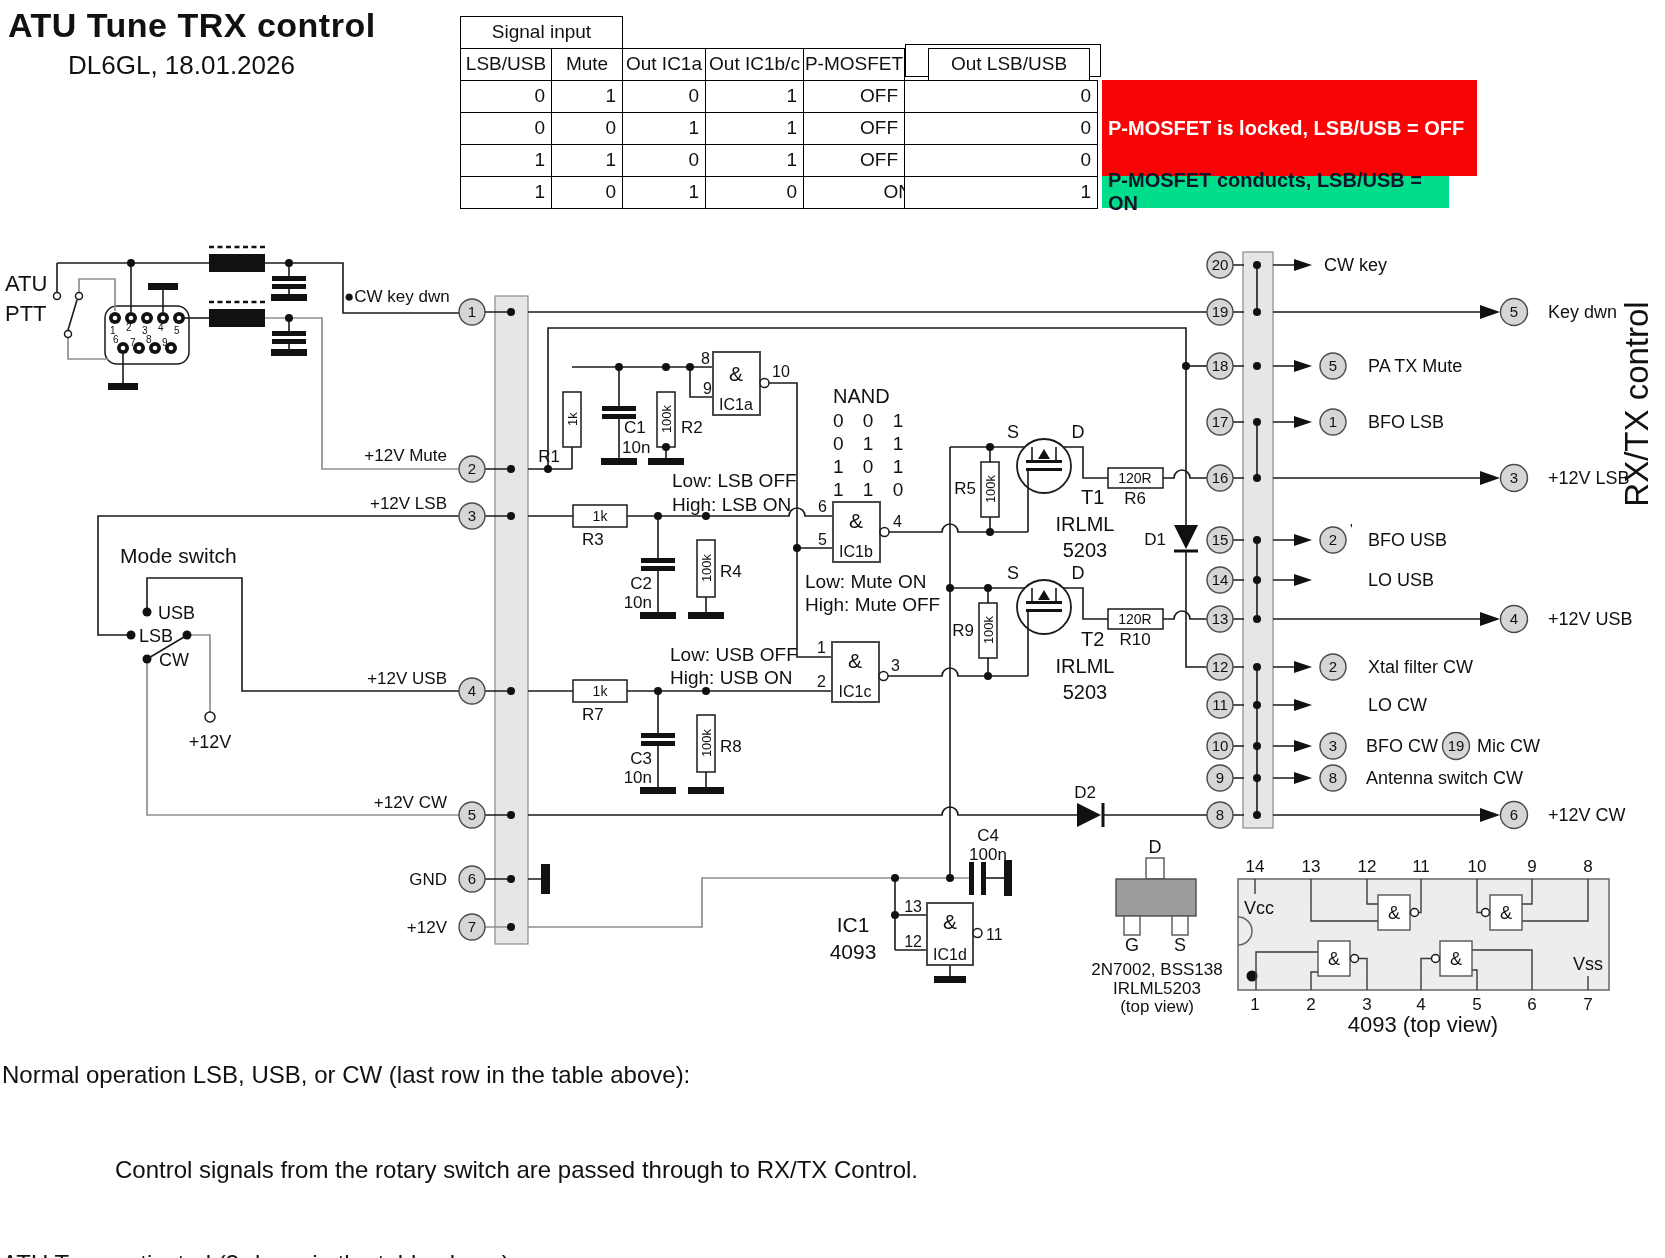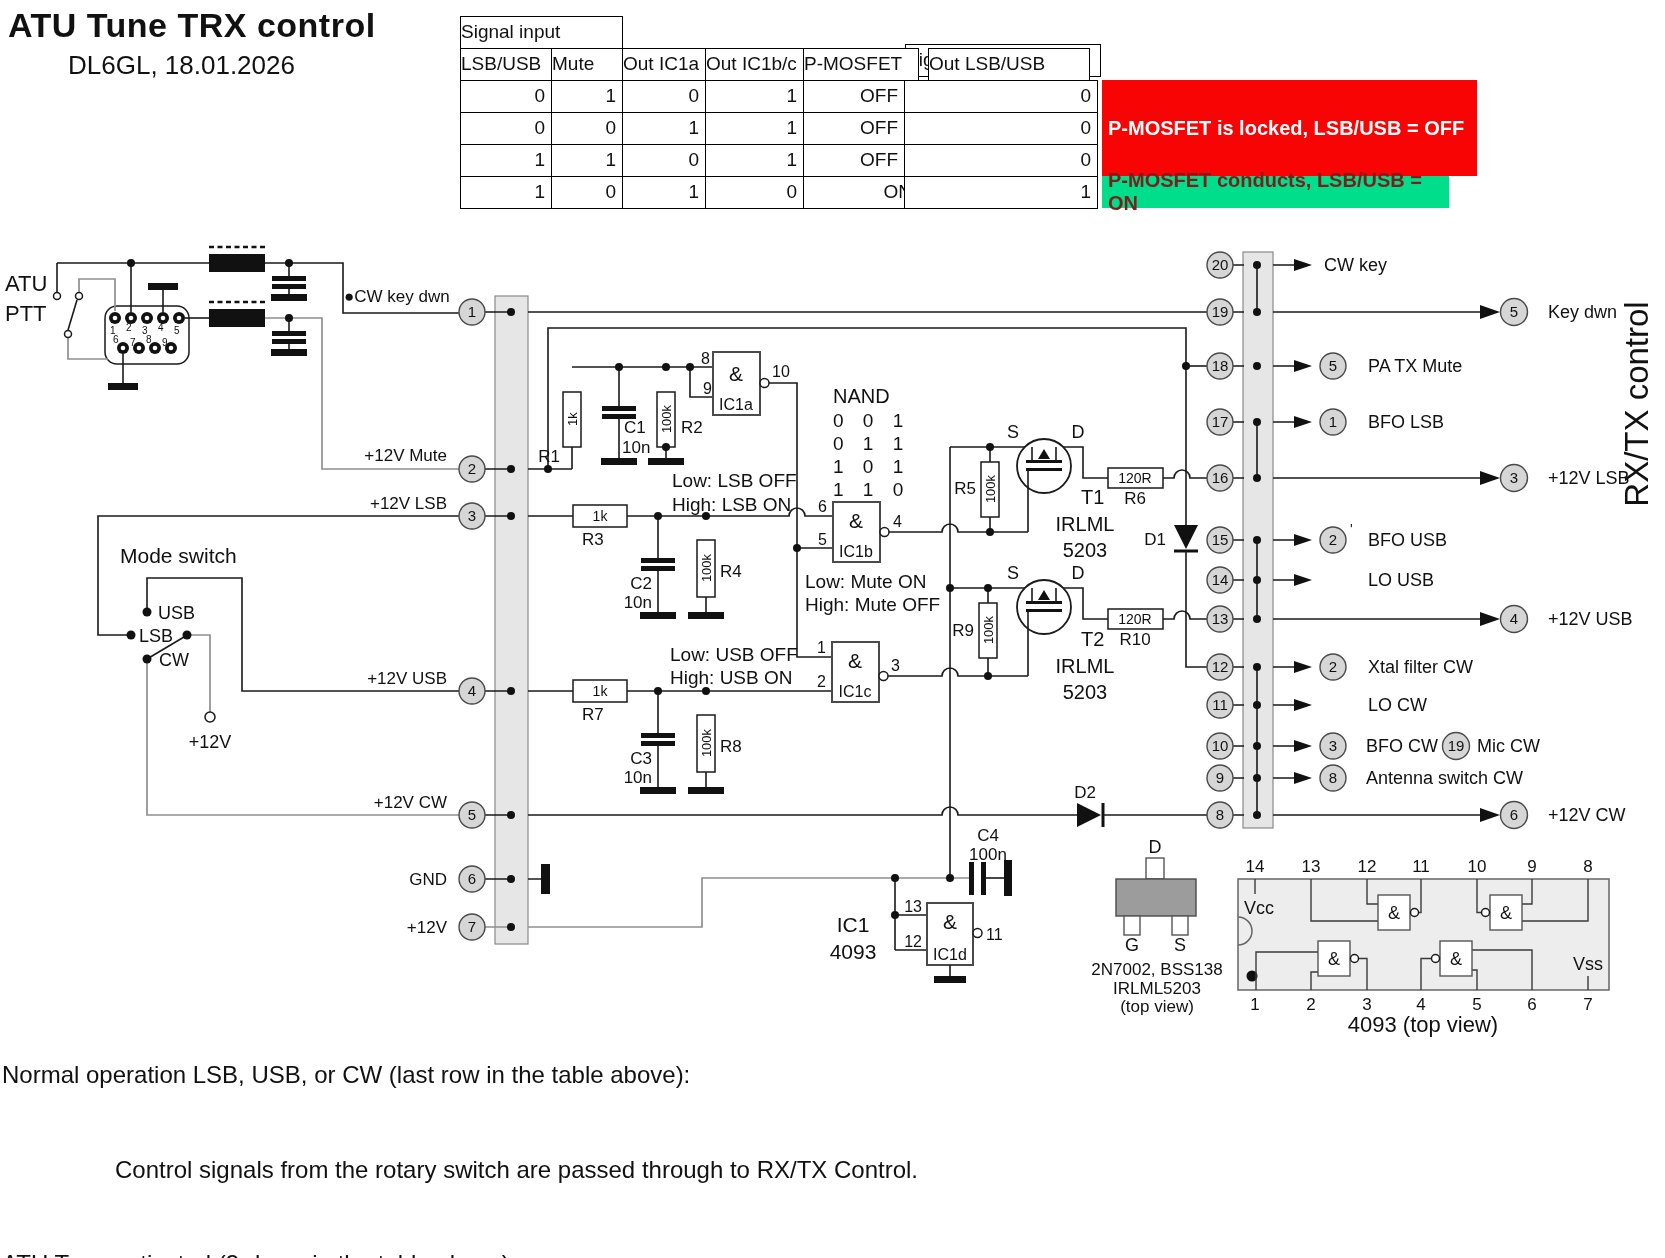--- a/index.html
+++ b/index.html
@@ -1,24 +1,24 @@
 <!DOCTYPE html>
 <html><head>
 <meta charset="utf-8">
 <style>
   html,body{margin:0;padding:0;background:#fff;}
   body{position:relative;width:1665px;height:1258px;font-family:"Liberation Sans",sans-serif;color:#111;overflow:hidden;}
   .abs{position:absolute;}
   #title{left:8px;top:6px;font-size:34px;font-weight:bold;letter-spacing:0.5px;}
   #subtitle{left:68px;top:50px;font-size:26px;}
   .cell{position:absolute;border:1px solid #000;box-sizing:border-box;font-size:19px;line-height:29px;background:#fff;}
-  .cell.hd{text-align:left;}
+  .cell.hd{text-align:center;}
   .cell.num{text-align:right;padding-right:6px;}
   #red-note{display:flex;align-items:center;padding-left:6px;font-size:20px;font-weight:bold;color:#fff;box-sizing:border-box;}
-  #green-note{display:flex;align-items:center;padding-left:6px;font-size:20px;font-weight:bold;color:#7f1d1d;box-sizing:border-box;}
+  #green-note{display:flex;align-items:center;padding-left:6px;font-size:20px;font-weight:bold;color:#0f172a;box-sizing:border-box;}
   #notes{left:2px;top:996px;font-size:24px;line-height:31.5px;white-space:pre;}
   #notes .ind{padding-left:113px;}
   #side-label{left:1618px;top:560px;width:312px;transform:rotate(-90deg);transform-origin:0 0;text-align:center;font-size:33px;}
   svg text{font-family:"Liberation Sans",sans-serif;fill:#111;}
   .f10{font-size:10px}.f13{font-size:13px}.f14{font-size:14px}.f15{font-size:15px}.f16{font-size:16px}
   .f17{font-size:17px}.f18{font-size:18px}.f19{font-size:19px}.f20{font-size:20px}.f21{font-size:21px}.f22{font-size:22px}
   .mid{text-anchor:middle}.end{text-anchor:end}.ls{letter-spacing:7px}
   .wire{stroke:#1a1a1a;stroke-width:1.6;fill:none;}
   .wireg{stroke:#8f8f8f;stroke-width:1.7;fill:none;}
   .comp{fill:#fff;stroke:#1a1a1a;stroke-width:1.5;}
@@ -38,21 +38,21 @@
 <div class="abs" id="subtitle">DL6GL, 18.01.2026</div>
 
 <div class="abs" style="left:460px;top:16px;width:990px;height:192px;">
   <div class="cell hd" style="left:0;top:0;width:163px;height:33px;">Signal input</div>
   <div class="cell hd" style="left:445px;top:0;width:196px;height:33px;margin-top:28px;">Signal output</div>
 
   <div class="cell hd" style="left:0;top:32px;width:92px;height:33px;">LSB/USB</div>
   <div class="cell hd" style="left:91px;top:32px;width:72px;height:33px;">Mute</div>
   <div class="cell hd" style="left:162px;top:32px;width:84px;height:33px;">Out IC1a</div>
   <div class="cell hd" style="left:245px;top:32px;width:99px;height:47px;">Out IC1b/c</div>
-  <div class="cell hd" style="left:343px;top:32px;width:116px;height:33px;">P-MOSFET</div>
+  <div class="cell hd" style="left:343px;top:32px;width:102px;height:33px;">P-MOSFET</div>
   <div class="cell hd" style="left:468px;top:32px;width:162px;height:33px;">Out LSB/USB</div>
 
   <div class="cell num" style="left:0;top:64px;width:92px;height:33px;">0</div>
   <div class="cell num" style="left:91px;top:64px;width:72px;height:33px;">1</div>
   <div class="cell num" style="left:162px;top:64px;width:84px;height:33px;">0</div>
   <div class="cell num" style="left:245px;top:64px;width:99px;height:33px;">1</div>
   <div class="cell num" style="left:343px;top:64px;width:102px;height:33px;">OFF</div>
   <div class="cell num" style="left:444px;top:64px;width:194px;height:33px;">0</div>
 
   <div class="cell num" style="left:0;top:96px;width:92px;height:33px;">0</div>

